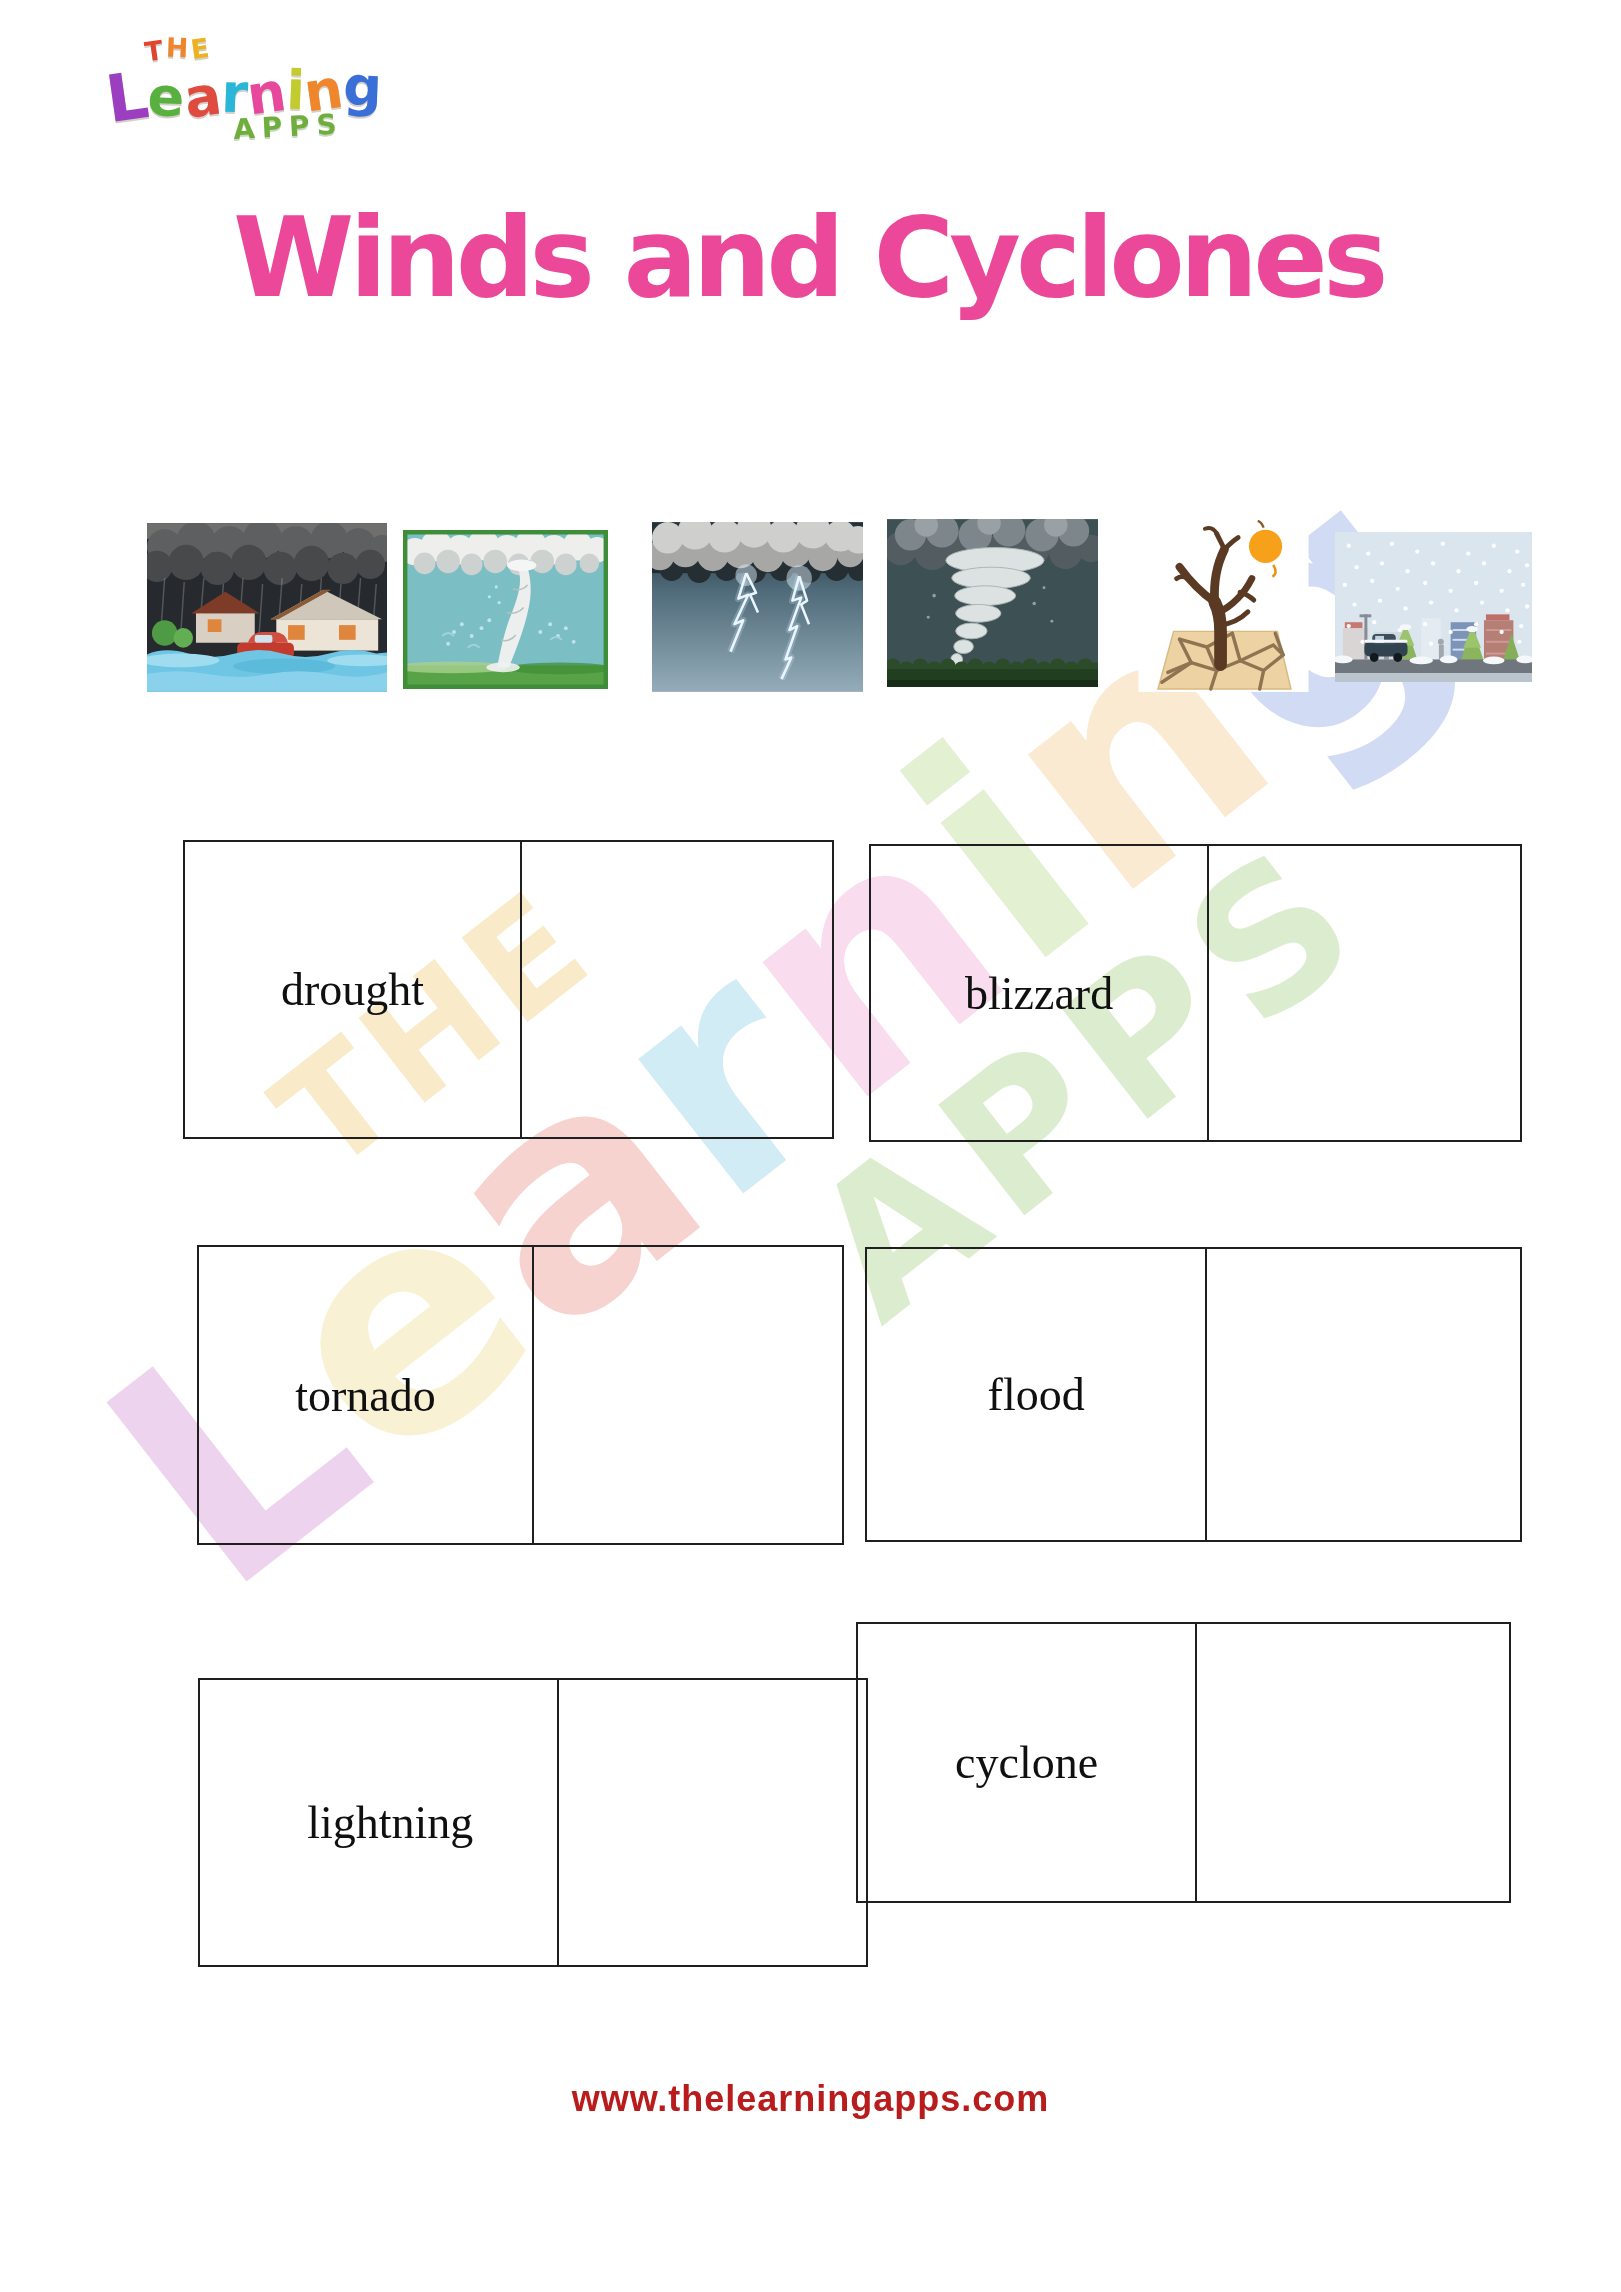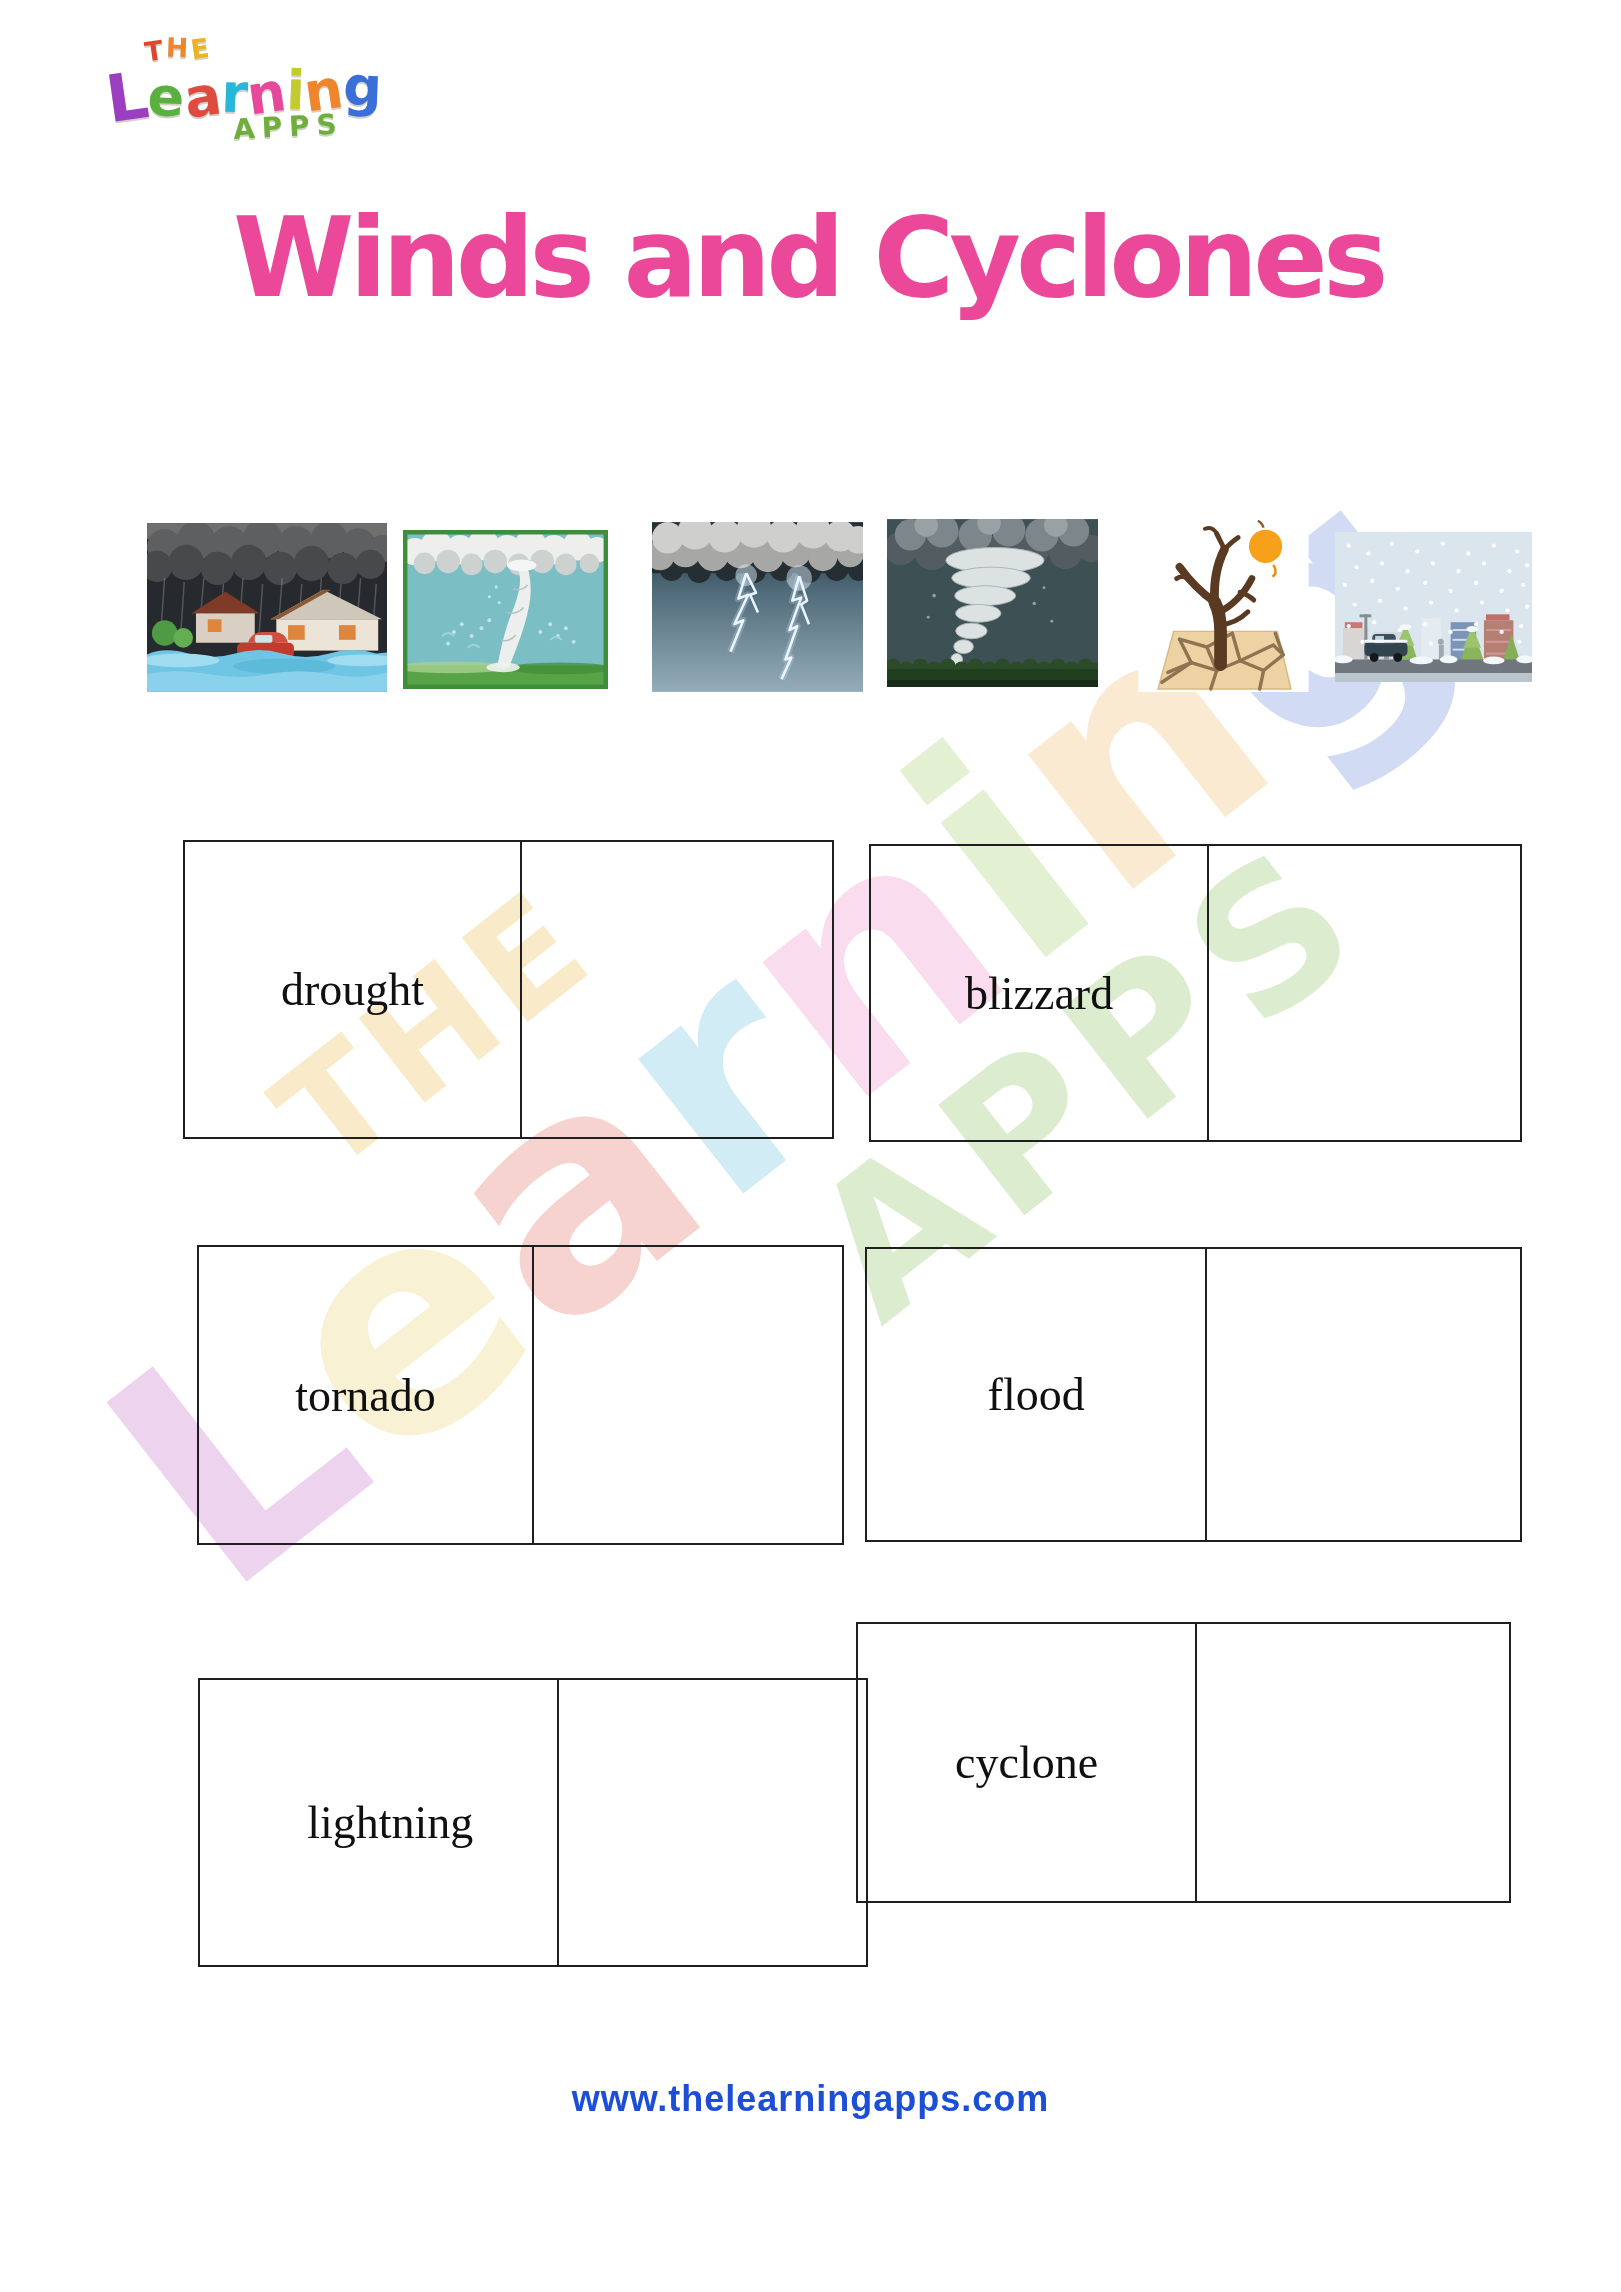--- a/index.html
+++ b/index.html
@@ -76,21 +76,21 @@
   #box-drought {left:183px;top:840px;width:647px;height:295px;}
   #box-blizzard{left:869px;top:844px;width:649px;height:294px;}
   #box-tornado {left:197px;top:1245px;width:643px;height:296px;}
   #box-flood   {left:865px;top:1247px;width:653px;height:291px;}
   #box-lightning{left:198px;top:1678px;width:642px;height:285px;padding-left:24px;}
   #box-cyclone {left:856px;top:1622px;width:651px;height:277px;}
 
   
   .footer{position:absolute;left:0;top:2078px;width:100%;text-align:center;z-index:2;
           font-family:"Liberation Sans",sans-serif;font-weight:bold;font-size:36px;
-          letter-spacing:1px;color:#1d4ed8;}
+          letter-spacing:1px;color:#b91c1c;}
 </style>
 </head>
 <body>
 
 <div class="sheet">
 
   <div class="watermark" aria-hidden="true">
     <div class="wm-the">THE</div>
     <div class="wm-learning">
       <span>L</span><span>e</span><span>a</span><span>r</span><span>n</span><span>i</span><span>n</span><span>g</span>

